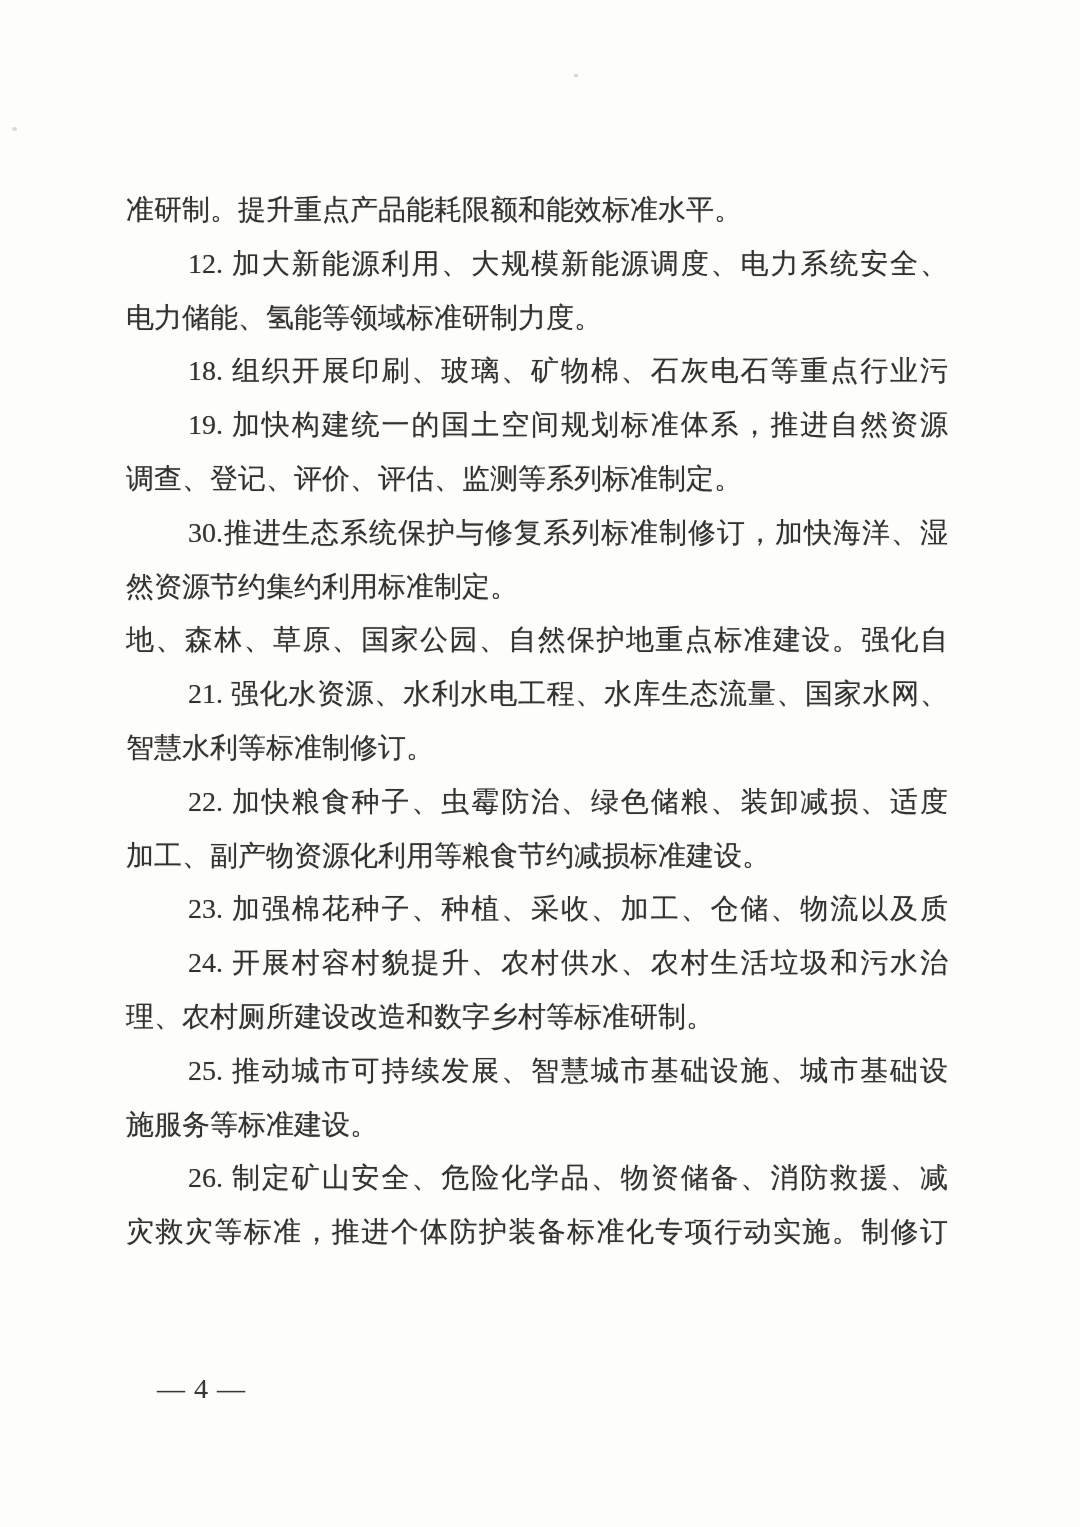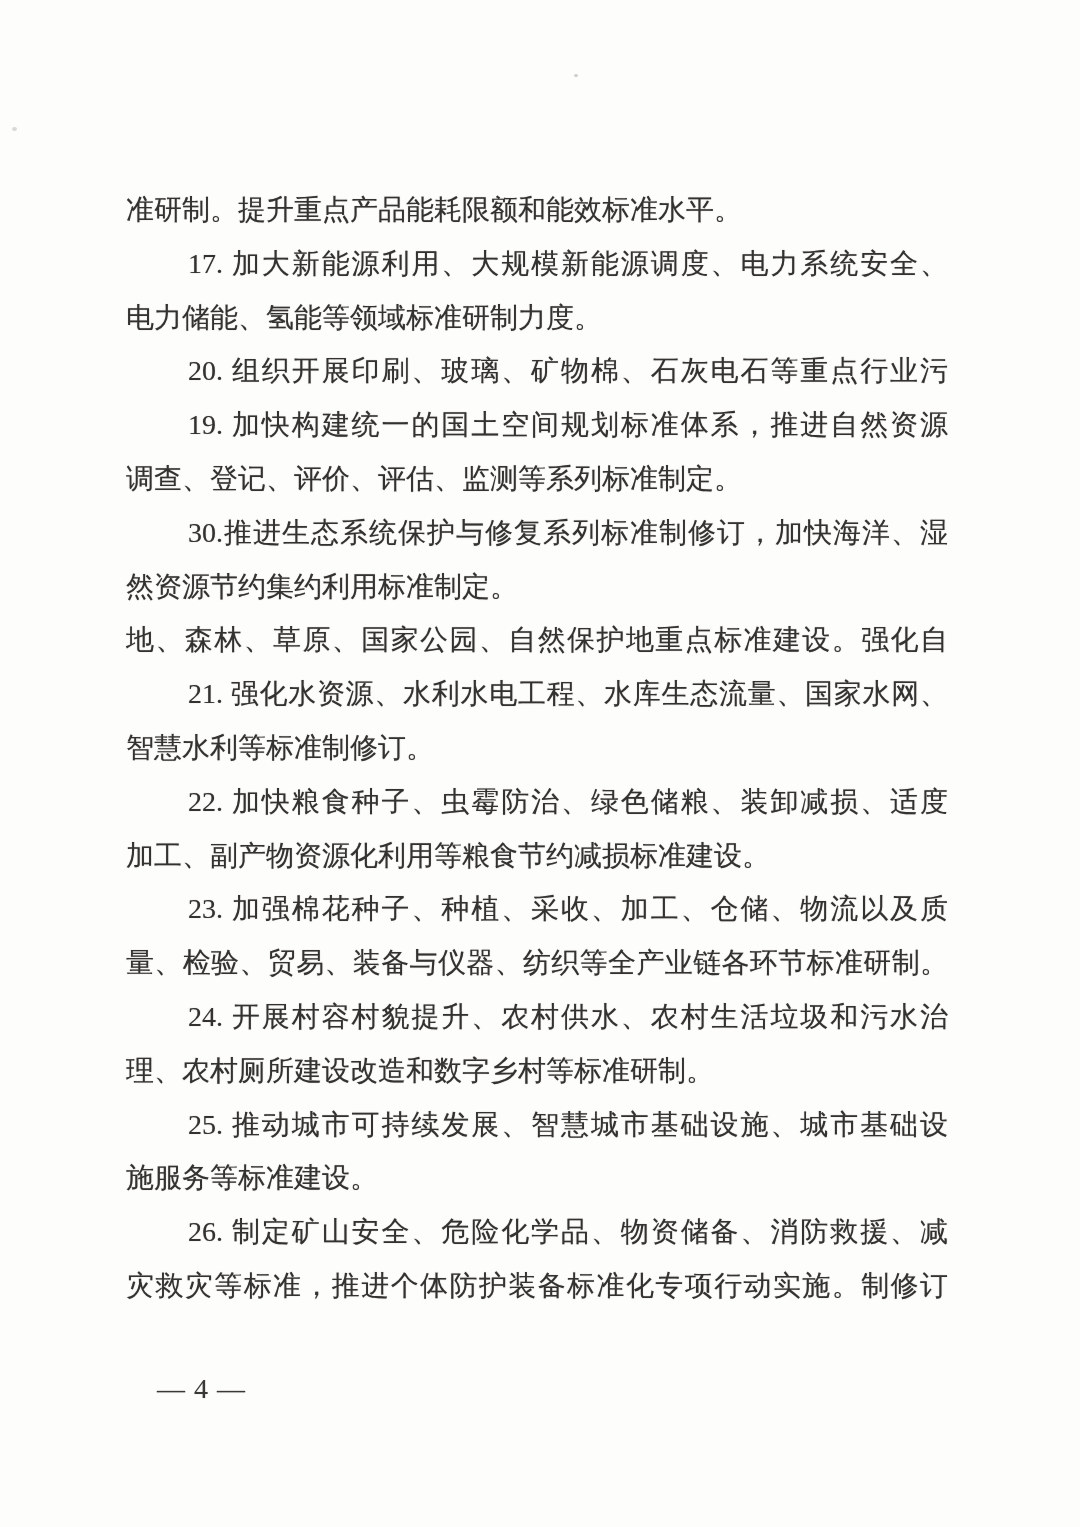--- a/index.html
+++ b/index.html
@@ -59,34 +59,33 @@
 </style>
 </head>
 <body>
 
 <div class="page">
   <div class="speck speck-1"></div>
   <div class="speck speck-2"></div>
 
   <div class="text-block" id="text-block">
       <div class="line">准研制。提升重点产品能耗限额和能效标准水平。</div>
-      <div class="line indent fill">17. 加大新能源利用、大规模新能源调度、电力系统安全、</div>
+      <div class="line indent fill">12. 加大新能源利用、大规模新能源调度、电力系统安全、</div>
       <div class="line">电力储能、氢能等领域标准研制力度。</div>
-      <div class="line indent fill">20. 组织开展印刷、玻璃、矿物棉、石灰电石等重点行业污</div>
+      <div class="line indent fill">18. 组织开展印刷、玻璃、矿物棉、石灰电石等重点行业污</div>
       <div class="line indent fill">19. 加快构建统一的国土空间规划标准体系，推进自然资源</div>
       <div class="line">调查、登记、评价、评估、监测等系列标准制定。</div>
       <div class="line indent fill">30.推进生态系统保护与修复系列标准制修订，加快海洋、湿</div>
       <div class="line">然资源节约集约利用标准制定。</div>
       <div class="line fill">地、森林、草原、国家公园、自然保护地重点标准建设。强化自</div>
       <div class="line indent fill">21. 强化水资源、水利水电工程、水库生态流量、国家水网、</div>
       <div class="line">智慧水利等标准制修订。</div>
       <div class="line indent fill">22. 加快粮食种子、虫霉防治、绿色储粮、装卸减损、适度</div>
       <div class="line">加工、副产物资源化利用等粮食节约减损标准建设。</div>
       <div class="line indent fill">23. 加强棉花种子、种植、采收、加工、仓储、物流以及质</div>
-      <div class="line fill">量、检验、贸易、装备与仪器、纺织等全产业链各环节标准研制。</div>
       <div class="line indent fill">24. 开展村容村貌提升、农村供水、农村生活垃圾和污水治</div>
       <div class="line">理、农村厕所建设改造和数字乡村等标准研制。</div>
       <div class="line indent fill">25. 推动城市可持续发展、智慧城市基础设施、城市基础设</div>
       <div class="line">施服务等标准建设。</div>
       <div class="line indent fill">26. 制定矿山安全、危险化学品、物资储备、消防救援、减</div>
       <div class="line fill">灾救灾等标准，推进个体防护装备标准化专项行动实施。制修订</div>
     </div>
 
   <div class="footer">— 4 —</div>
 </div>

